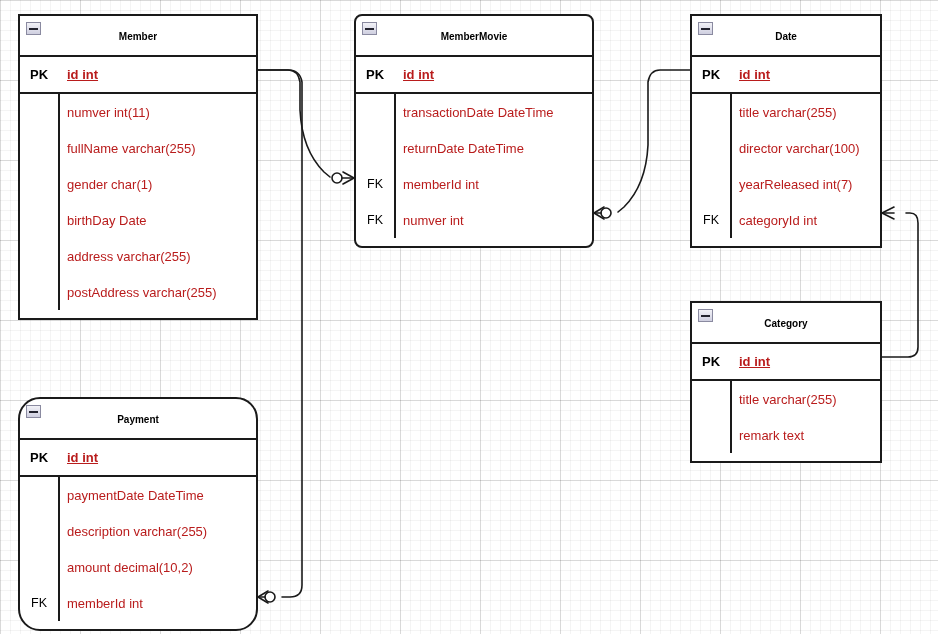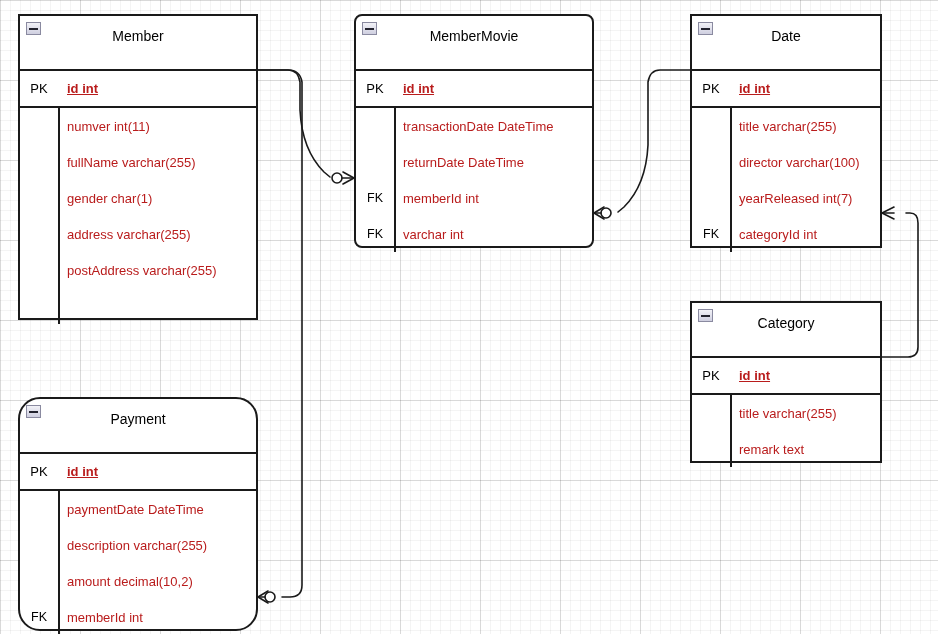--- a/index.html
+++ b/index.html
@@ -28,25 +28,25 @@
   .entity {
     position: absolute;
     background: #ffffff;
     border: 2px solid #1a1a1a;
     box-sizing: border-box;
     z-index: 3;
   }
 
   .ent-title {
     position: relative;
-    height: 55px;
+    height: 41px;
     line-height: 41px;
     text-align: center;
-    font-weight: normal;
-    font-size: 14px;
+    font-weight: bold;
+    font-size: 10px;
     color: #000000;
     border-bottom: 2px solid #1a1a1a;
     box-sizing: border-box;
   }
 
   .collapse-icon {
     position: absolute;
     left: 6px;
     top: 6px;
     width: 15px;
@@ -84,21 +84,21 @@
 
   .key-cell {
     width: 38px;
     min-width: 38px;
     text-align: center;
     font-size: 12.5px;
     color: #000000;
     box-sizing: border-box;
   }
   .key-cell.bold {
-    font-weight: normal;
+    font-weight: bold;
     font-size: 13px;
   }
 
   .field-cell {
     flex: 1;
     padding-left: 9px;
     font-size: 13px;
     color: #b91c1c;
     white-space: nowrap;
     box-sizing: border-box;
@@ -184,20 +184,24 @@
           <div class="row">
             <div class="key-cell"></div>
             <div class="field-cell">fullName varchar(255)</div>
           </div>
           <div class="row">
             <div class="key-cell"></div>
             <div class="field-cell">gender char(1)</div>
           </div>
           <div class="row">
             <div class="key-cell"></div>
+            <div class="field-cell">birthDay Date</div>
+          </div>
+          <div class="row">
+            <div class="key-cell"></div>
             <div class="field-cell">address varchar(255)</div>
           </div>
           <div class="row">
             <div class="key-cell"></div>
             <div class="field-cell">postAddress varchar(255)</div>
           </div>
           <div class="col-divider" style="top: 37px; height: 216px;"></div>
         </div>
       </div>
       <div class="entity" style="left: 354px; top: 14px; width: 240px; height: 234px; border-radius: 8px;">
@@ -214,21 +218,21 @@
           <div class="row">
             <div class="key-cell"></div>
             <div class="field-cell">returnDate DateTime</div>
           </div>
           <div class="row">
             <div class="key-cell">FK</div>
             <div class="field-cell">memberId int</div>
           </div>
           <div class="row">
             <div class="key-cell">FK</div>
-            <div class="field-cell">varchar int</div>
+            <div class="field-cell">numver int</div>
           </div>
           <div class="col-divider" style="top: 37px; height: 144px;"></div>
         </div>
       </div>
       <div class="entity" style="left: 690px; top: 14px; width: 192px; height: 234px;">
         <div class="ent-title"><span class="collapse-icon"></span><span>Date</span></div>
         <div class="rows" style="height: 189px;">
           <div class="row pk-row">
             <div class="key-cell bold">PK</div>
             <div class="field-cell pk">id int</div>

